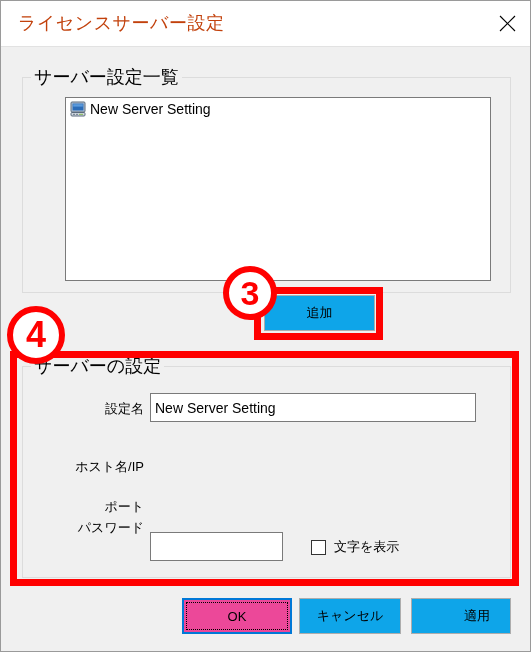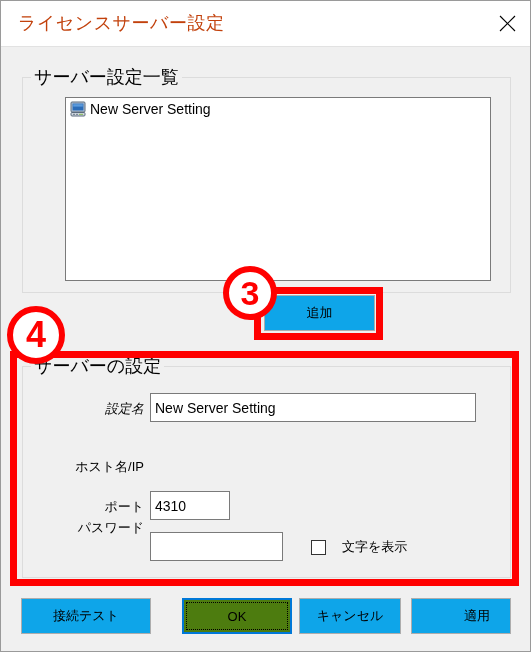--- a/index.html
+++ b/index.html
@@ -125,21 +125,21 @@
     align-items: center;
     justify-content: center;
     cursor: default;
     white-space: nowrap;
   }
   #btn-add  { left: 263px; top: 294px; width: 111px; height: 36px; }
   #btn-del  { left: 379px; top: 294px; width: 111px; height: 36px; }
 
   #btn-test   { left: 20px;  top: 597px; width: 130px; height: 36px; }
   #btn-ok     { left: 181px; top: 597px; width: 110px; height: 36px;
-                border: 2px solid #0078d7; background: #4d7c0f; }
+                border: 2px solid #0078d7; background: #ec4899; }
   #ok-inner {
     position: absolute;
     left: 2px; top: 2px; right: 2px; bottom: 2px;
     border: 1px dotted #000;
     pointer-events: none;
   }
   #btn-cancel { left: 298px; top: 597px; width: 102px; height: 36px; text-align: right; }
   #btn-apply  { left: 410px; top: 597px; width: 100px; height: 36px; padding-left: 32px; }
 
   
@@ -155,39 +155,39 @@
     box-sizing: border-box;
     background: #ffffff;
     border: 1px solid #7a7a7a;
     font-family: "Liberation Sans", "DejaVu Sans", sans-serif;
     font-size: 14px;
     color: #000;
     padding: 0 4px;
     outline: none;
   }
 
-  #label-name { left: 43px; top: 399px; width: 100px; font-style: italic; }
+  #label-name { left: 43px; top: 399px; width: 100px; }
   #input-name { left: 149px; top: 392px; width: 326px; height: 29px; }
 
   #label-host { left: 43px; top: 457px; width: 100px; }
   #input-host { left: 149px; top: 450px; width: 326px; height: 29px; }
 
   #label-port { left: 43px; top: 497px; width: 100px; }
   #input-port { left: 149px; top: 490px; width: 80px; height: 29px; }
 
   #label-pass { left: 43px; top: 518px; width: 100px; }
   #input-pass { left: 149px; top: 531px; width: 133px; height: 29px; }
 
   #checkbox-show {
     position: absolute;
     left: 310px;
     top: 537px;
     display: flex;
     align-items: center;
-    gap: 16px;
+    gap: 8px;
     cursor: default;
     text-align: center;
   }
   .cb-box {
     width: 15px;
     height: 15px;
     box-sizing: border-box;
     background: #fff;
     border: 1px solid #333;
     flex: 0 0 auto;
@@ -264,31 +264,29 @@
   <div class="groupbox" id="group-server">
     <div class="group-label">サーバーの設定</div>
   </div>
 
   <div class="field-label" id="label-name">設定名</div>
   <input class="field-input" id="input-name" type="text" value="New Server Setting" style="">
 
   <div class="field-label" id="label-host">ホスト名/IP</div>
 
   <div class="field-label" id="label-port">ポート</div>
-  <input class="field-input" id="input-port" type="text" value="4310" style="">
 
   <div class="field-label" id="label-pass">パスワード</div>
   <input class="field-input" id="input-pass" type="text" value="" style="">
 
   <div id="checkbox-show">
     <span class="cb-box"></span>
     <span class="cb-label">文字を表示</span>
   </div>
 
-  <div class="btn" id="btn-test">接続テスト</div>
   <div class="btn" id="btn-ok">
     <span>OK</span>
     <span id="ok-inner"></span>
   </div>
   <div class="btn" id="btn-cancel">キャンセル</div>
   <div class="btn" id="btn-apply">適用</div>
 
   <div class="anno-rect" id="anno-rect-3"></div>
   <div class="anno-rect" id="anno-rect-4"></div>
   <div class="anno-circle" id="anno-circle-3">3</div>

